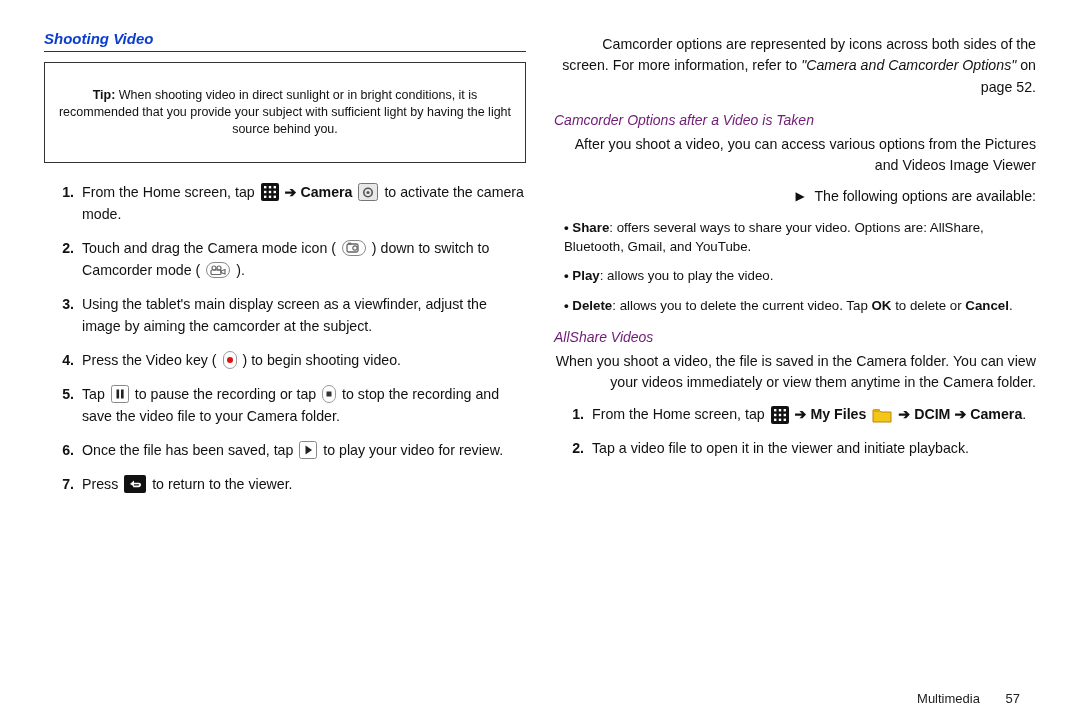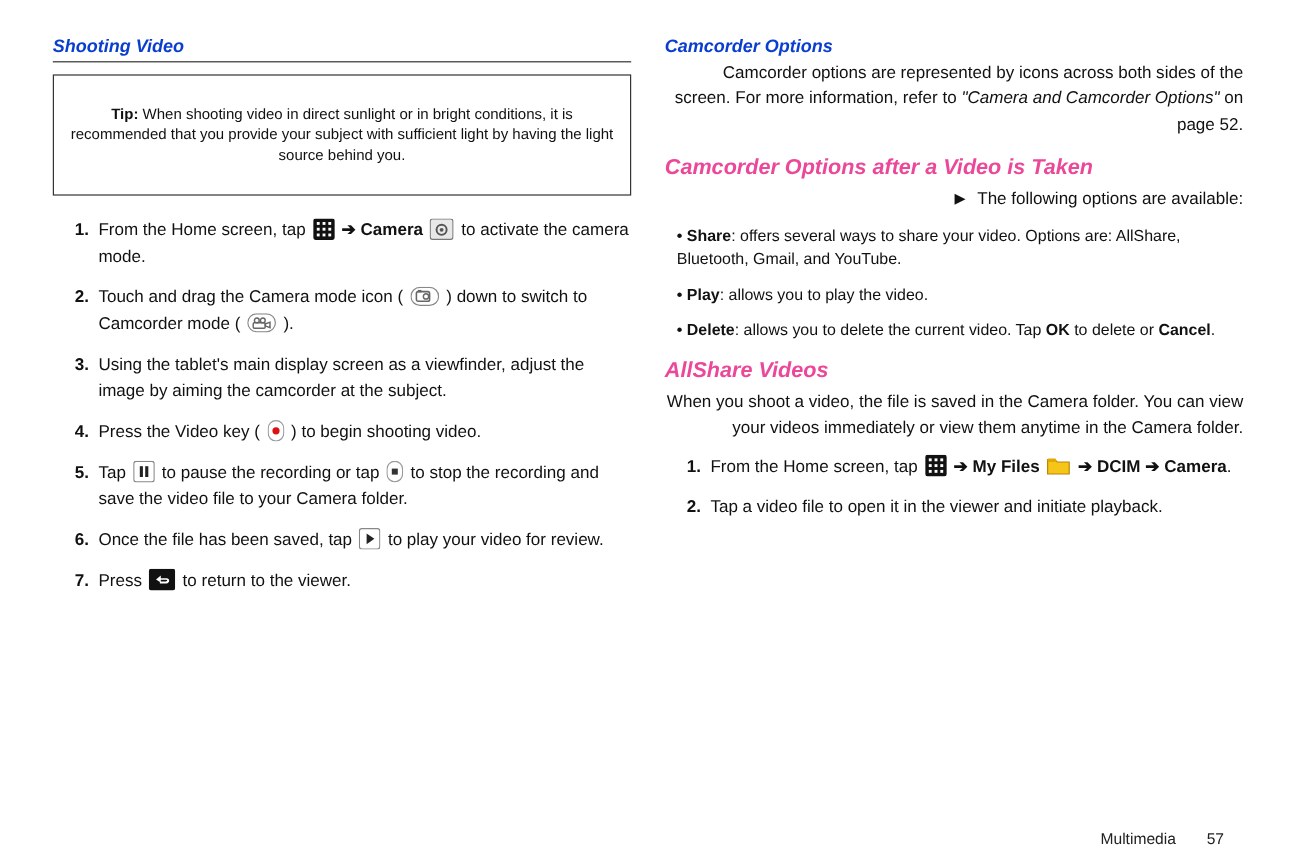--- a/index.html
+++ b/index.html
@@ -19,24 +19,24 @@
   }
   .col{flex:1;min-width:0;}
   .sec-heading{
     color:#0a3ecf;
     font-weight:700;
     font-style:italic;
     font-size:15px;
     margin:0 0 4px 0;
   }
   .sub-heading{
-    color:#ec4899;
-    font-weight:700;
+    color:#701a75;
+    font-weight:400;
     font-style:italic;
-    font-size:18px;
+    font-size:14px;
     margin:14px 0 6px 0;
   }
   .hr{height:1px;background:#333;margin:4px 0 10px 0;}
   .tip-box{
     border:1px solid #333;
     padding:24px 12px;
     font-size:12.5px;
     text-align:center;
     line-height:1.35;
     margin-bottom:18px;
@@ -184,26 +184,26 @@
               <rect x="0" y="0" width="22" height="18" rx="2" fill="#111"></rect>
               <path d="M6 9 L10 5.5 L10 7.8 L15 7.8 C16.2 7.8 17 8.7 17 9.8 C17 11.3 16 12.2 14.6 12.2 L9.2 12.2 L9.2 10.5 L14.2 10.5 C14.9 10.5 15.3 10.2 15.3 9.8 C15.3 9.45 15 9.2 14.5 9.2 L10 9.2 L10 11.5 Z" fill="#fff"></path>
             </svg>
         </span>
         <span> to return to the viewer.</span>
       </li>
     </ol>
   </div>
 
   <div class="col">
-    <div class="sec-heading">Camcorder Options</div>
     <p class="body">
       <span>Camcorder options are represented by icons across both sides of the screen. For more information, refer to </span><span class="it">"Camera and Camcorder Options"</span><span> on page 52.</span>
     </p>
 
     <div class="sub-heading">Camcorder Options after a Video is Taken</div>
+    <p class="body">After you shoot a video, you can access various options from the Pictures and Videos Image Viewer</p>
 
     <p class="body">
       <span class="tri">▶</span>
       <span>The following options are available:</span>
     </p>
 
     <ul class="bullets">
       <li>
         <span class="b">Share</span><span>: offers several ways to share your video. Options are: AllShare, Bluetooth, Gmail, and YouTube.</span>
       </li>

